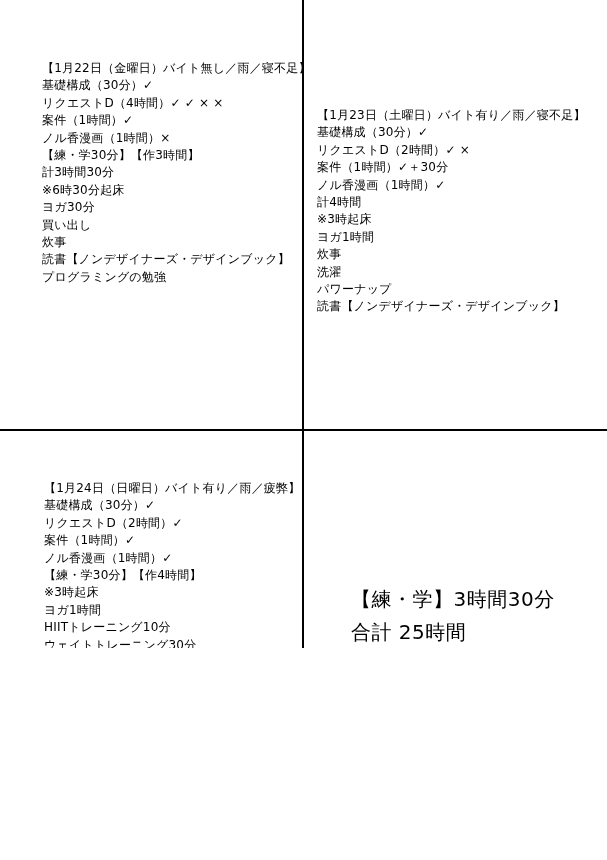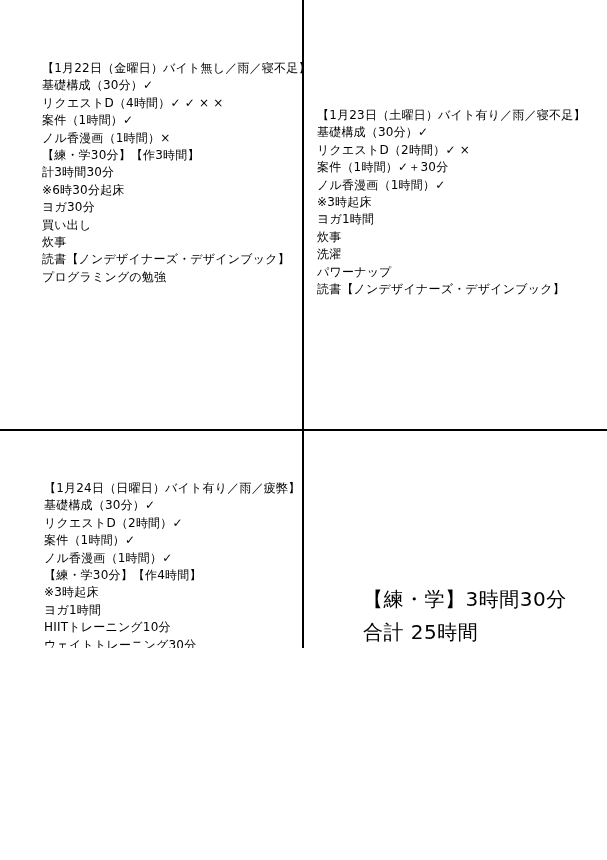--- a/index.html
+++ b/index.html
@@ -38,21 +38,21 @@
     line-height: 17.4px;
     white-space: nowrap;
     letter-spacing: 0.2px;
   }
   .q1 { left: 42px;  top: 60px; }
   .q2 { left: 317px; top: 60px; margin-top: 47px; }
   .q3 { left: 44px;  top: 480px; }
   .entry-header { font-size: 12px; line-height: 17.4px; }
   .summary {
     position: absolute;
-    left: 363px;
+    left: 351px;
     top: 583px;
     font-size: 20px;
     line-height: 33px;
     white-space: nowrap;
     letter-spacing: 0.5px;
   }
 </style>
 </head>
 <body>
 
@@ -79,20 +79,21 @@
       </div>
   </section>
 
   <section class="quadrant q2">
     <div class="entry-header">【1月23日（土曜日）バイト有り／雨／寝不足】</div>
     <div class="entry-list">
         <div>基礎構成（30分）✓</div>
         <div>リクエストD（2時間）✓ ×</div>
         <div>案件（1時間）✓＋30分</div>
         <div>ノル香漫画（1時間）✓</div>
+        <div>計4時間</div>
         <div>※3時起床</div>
         <div>ヨガ1時間</div>
         <div>炊事</div>
         <div>洗濯</div>
         <div>パワーナップ</div>
         <div>読書【ノンデザイナーズ・デザインブック】</div>
       </div>
   </section>
 
   <section class="quadrant q3">

